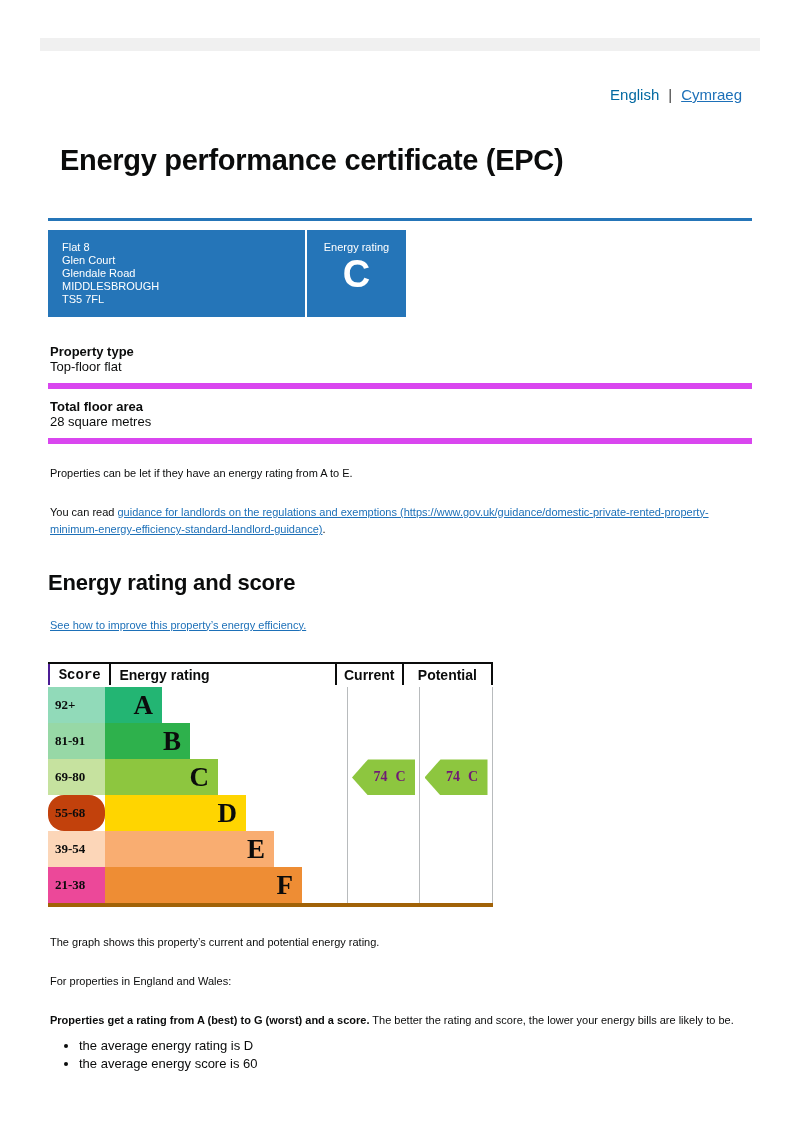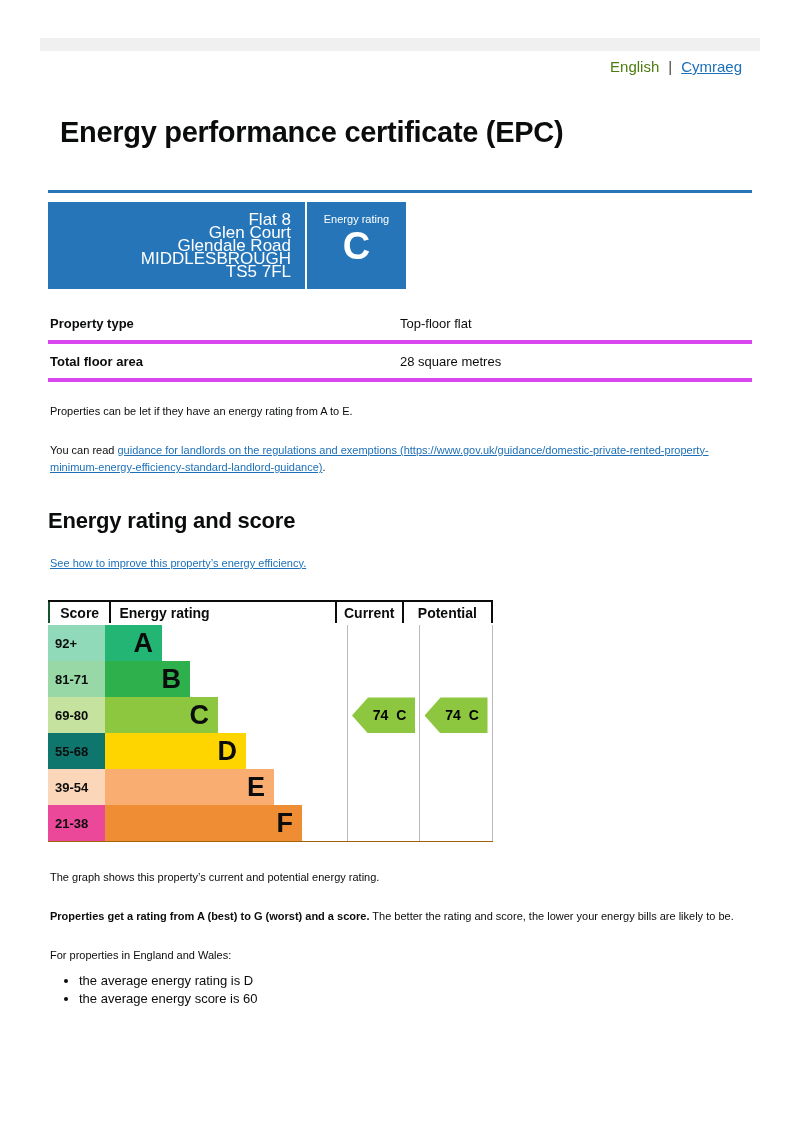--- a/index.html
+++ b/index.html
@@ -7,72 +7,72 @@
   body {
     width:800px; height:1133px; margin:0 auto; position:relative;
     font-family:"Liberation Sans", sans-serif; color:#0b0c0c;
   }
   .page { padding:0 48px; }
 
   .top-bar { height:13px; background:#f0f0f0; margin:38px -8px 0 -8px; }
 
   .lang-row { display:flex; justify-content:flex-end; align-items:baseline; gap:9px;
     font-size:15px; margin-top:7px; padding-right:10px; }
-  .lang-current { color:#4d7c0f; }
+  .lang-current { color:#0369a1;margin-top:28px; }
   .lang-sep { color:#444; font-size:15px; }
   .lang-link { color:#1d70b8; text-decoration:underline; cursor:pointer; }
 
   h1.page-title { font-size:29px; font-weight:bold; margin:41px 0 0 12px; letter-spacing:-0.3px; }
 
   .blue-rule { height:3px; background:var(--accent,#2575b8); margin-top:41px; }
 
   .summary-box { margin-top:9px; display:grid; grid-template-columns:257px 99px 1fr;
     gap:2px; background:#fff; height:85px; color:#fff; }
   .summary-box > div { background:var(--accent,#2575b8); }
-  .addr-cell { padding:11px 14px; font-size:17px; line-height:13px;text-align:right; }
+  .addr-cell { padding:11px 14px; font-size:11px; line-height:13px; }
   .rating-cell { display:flex; flex-direction:column; align-items:center; padding-top:11px; }
   .rating-cell .rating-label { font-size:11px; }
   .rating-cell .rating-letter { font-size:38px; font-weight:bold; line-height:40px; margin-top:1px; }
   .meta-col { display:flex; flex-direction:column; gap:2px; background:#fff !important; }
   .meta-row { background:var(--accent,#2575b8); flex:1; display:flex; align-items:flex-start;
     padding:10px 14px; font-size:11px; line-height:13px; }
   .meta-label { width:100px; flex:none; }
   .meta-value { font-weight:bold; padding-left:12px; }
 
   .details-table { margin-top:19px; font-size:13px; }
   .details-row { display:flex; align-items:baseline; padding:10px 0 9px 2px;
-    border-bottom:4px solid #d946ef; }
+    border-bottom:6px solid #d946ef;flex-direction:column; }
   .details-label { width:350px; flex:none; font-weight:bold; }
 
   h2.section-heading { font-size:22px; font-weight:bold; margin:26px 0 0 0; letter-spacing:-0.2px; }
   p.small-text { font-size:11px; line-height:1.6; margin:21px 0 0 2px; }
   a.inline-link { color:#1d70b8; text-decoration:underline; cursor:pointer; }
 
   
   .epc-chart { margin-top:28px; width:445px; }
   .chart-header { display:flex; border-top:2px solid #0b0c0c; height:23px;
     font-size:14px; font-weight:bold; }
   .chart-header > div { border-right:2px solid #0b0c0c; display:flex; align-items:center; }
-  .h-score { width:68px; border-left:2px solid #14532d; justify-content:center; }
+  .h-score { width:68px; border-left:2px solid #4c1d95; justify-content:center;font-family:Liberation Mono, monospace; }
   .h-rating { width:242px; padding-left:8px; }
   .h-current { width:72px; justify-content:center; }
   .h-potential { width:96px; justify-content:center; }
-  .chart-body { margin-top:2px; border-bottom:1px solid #a16207; }
+  .chart-body { margin-top:2px; border-bottom:4px solid #a16207;font-family:Liberation Serif, serif; }
   .band-row { display:flex; height:36px; }
   .score-cell { width:57px; flex:none; display:flex; align-items:center; padding-left:7px;
     font-size:13px; font-weight:bold; }
   .rating-area { width:242px; flex:none; }
   .band-bar { height:100%; display:flex; align-items:center; justify-content:flex-end;
     padding-right:9px; font-size:27px; font-weight:bold; color:#0b0c0c; }
   .cur-cell { width:72px; flex:none; border-left:1px solid #b8bbbd; display:flex;
     align-items:center; justify-content:center; }
   .pot-cell { width:74px; flex:none; border-left:1px solid #b8bbbd; border-right:1px solid #b8bbbd;
     display:flex; align-items:center; justify-content:center; }
   .rating-arrow { width:63px; height:36px; display:flex; align-items:center; justify-content:center;
-    gap:8px; font-size:14px; font-weight:bold; color:#000000; padding-left:12px;
+    gap:8px; font-size:14px; font-weight:bold; color:#701a75; padding-left:12px;
     clip-path:polygon(0 50%, 16px 0, 100% 0, 100% 100%, 16px 100%); }
 
   .bold-lead { font-weight:bold; }
   ul.avg-list { margin:9px 0 4px 0; padding-left:31px; font-size:13px; }
   ul.avg-list li { margin-top:2px; line-height:16px; }
 </style>
 </head>
 <body style="--accent: #2575b8; color: rgb(11, 12, 12);">
 
 <div class="page">
@@ -130,21 +130,21 @@
     <div class="chart-body" id="chart-body">
         <div class="band-row">
           <div class="score-cell" style="background: rgb(145, 218, 185);">92+</div>
           <div class="rating-area">
             <div class="band-bar" style="width: 57px; background: rgb(35, 181, 115);">A</div>
           </div>
           <div class="cur-cell"></div>
           <div class="pot-cell"></div>
         </div>
         <div class="band-row">
-          <div class="score-cell" style="background: rgb(151, 216, 166);">81-71</div>
+          <div class="score-cell" style="background: rgb(151, 216, 166);">81-91</div>
           <div class="rating-area">
             <div class="band-bar" style="width: 85px; background: rgb(46, 177, 76);">B</div>
           </div>
           <div class="cur-cell"></div>
           <div class="pot-cell"></div>
         </div>
         <div class="band-row">
           <div class="score-cell" style="background: rgb(198, 226, 159);">69-80</div>
           <div class="rating-area">
             <div class="band-bar" style="width: 113px; background: rgb(141, 198, 63);">C</div>
@@ -156,21 +156,21 @@
             </div>
           </div>
           <div class="pot-cell">
             <div class="rating-arrow" style="background: rgb(141, 198, 63);">
               <span>74</span>
               <span>C</span>
             </div>
           </div>
         </div>
         <div class="band-row">
-          <div class="score-cell" style="background: #0f766e;">55-68</div>
+          <div class="score-cell" style="background: #c2410c; border-radius: 16px;">55-68</div>
           <div class="rating-area">
             <div class="band-bar" style="width: 141px; background: rgb(255, 213, 0);">D</div>
           </div>
           <div class="cur-cell"></div>
           <div class="pot-cell"></div>
         </div>
         <div class="band-row">
           <div class="score-cell" style="background: rgb(252, 214, 184);">39-54</div>
           <div class="rating-area">
             <div class="band-bar" style="width: 169px; background: rgb(249, 173, 113);">E</div>
@@ -183,20 +183,20 @@
           <div class="rating-area">
             <div class="band-bar" style="width: 197px; background: rgb(238, 141, 52);">F</div>
           </div>
           <div class="cur-cell"></div>
           <div class="pot-cell"></div>
         </div>
       </div>
   </div>
 
   <p class="small-text" style="margin-top:27px">The graph shows this property’s current and potential energy rating.</p>
+  <p class="small-text">For properties in England and Wales:</p>
   <p class="small-text"><span class="bold-lead">Properties get a rating from A (best) to G (worst) and a score.</span><span> The better the rating and score, the lower your energy bills are likely to be.</span></p>
-  <p class="small-text">For properties in England and Wales:</p>
   <ul class="avg-list" id="avg-list">
       <li>the average energy rating is D</li>
       <li>the average energy score is 60</li>
     </ul>
 
 </div>
 
 </body></html>

